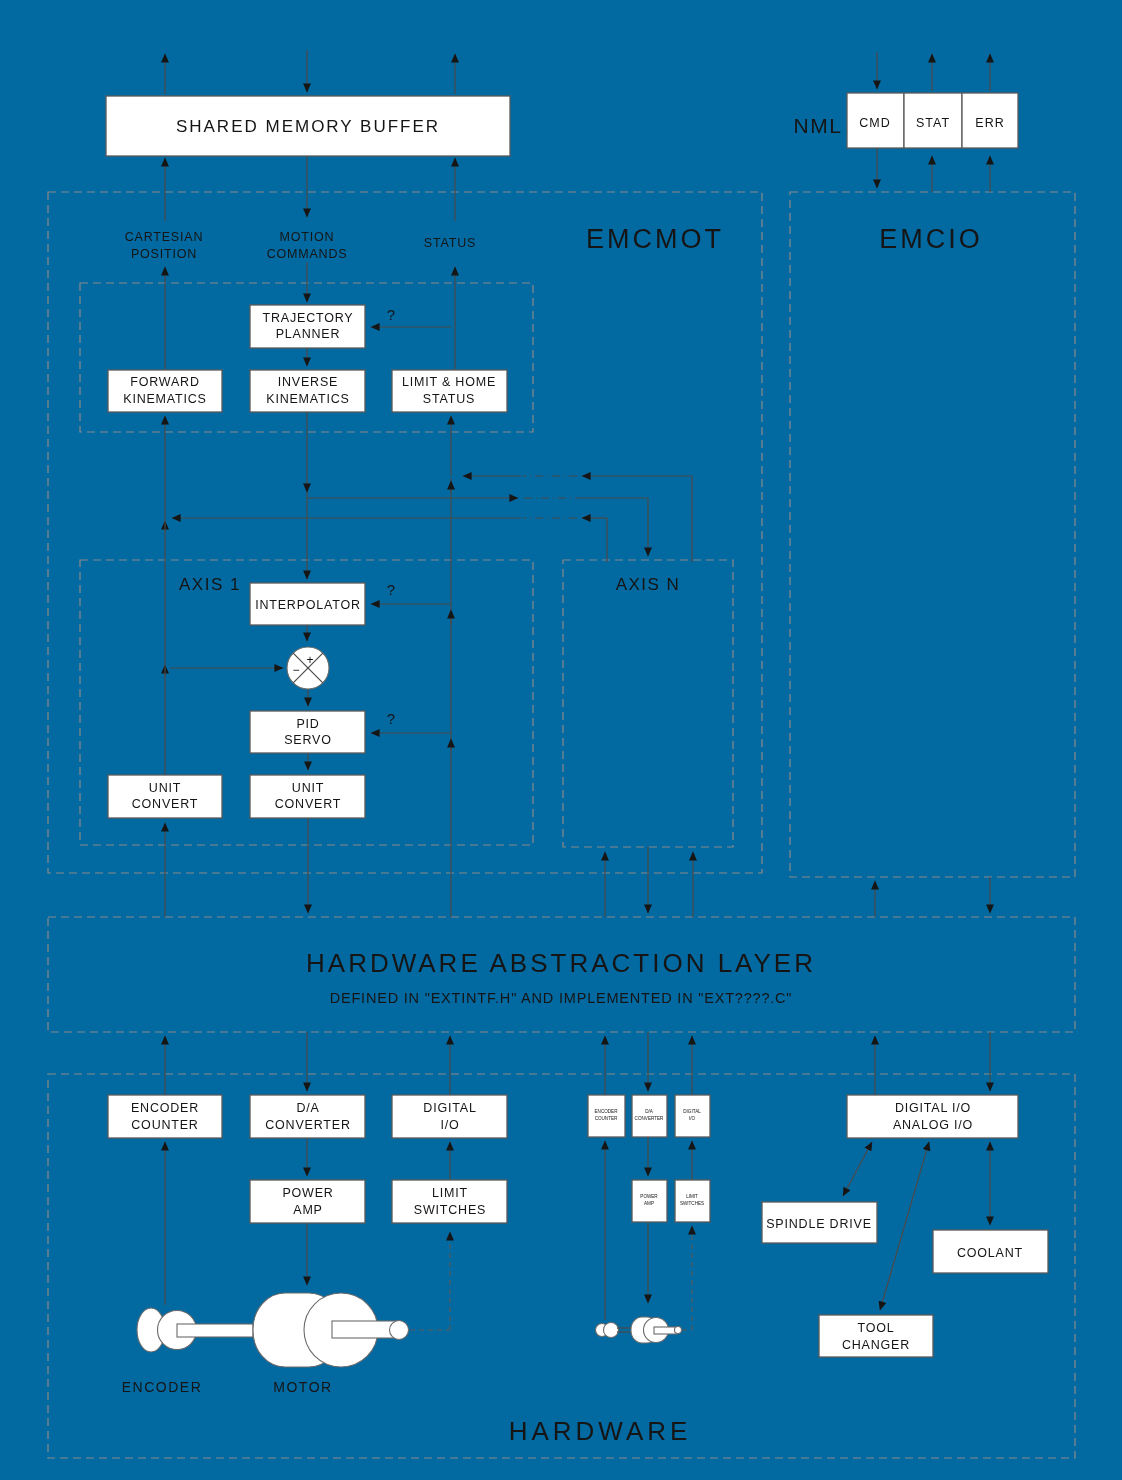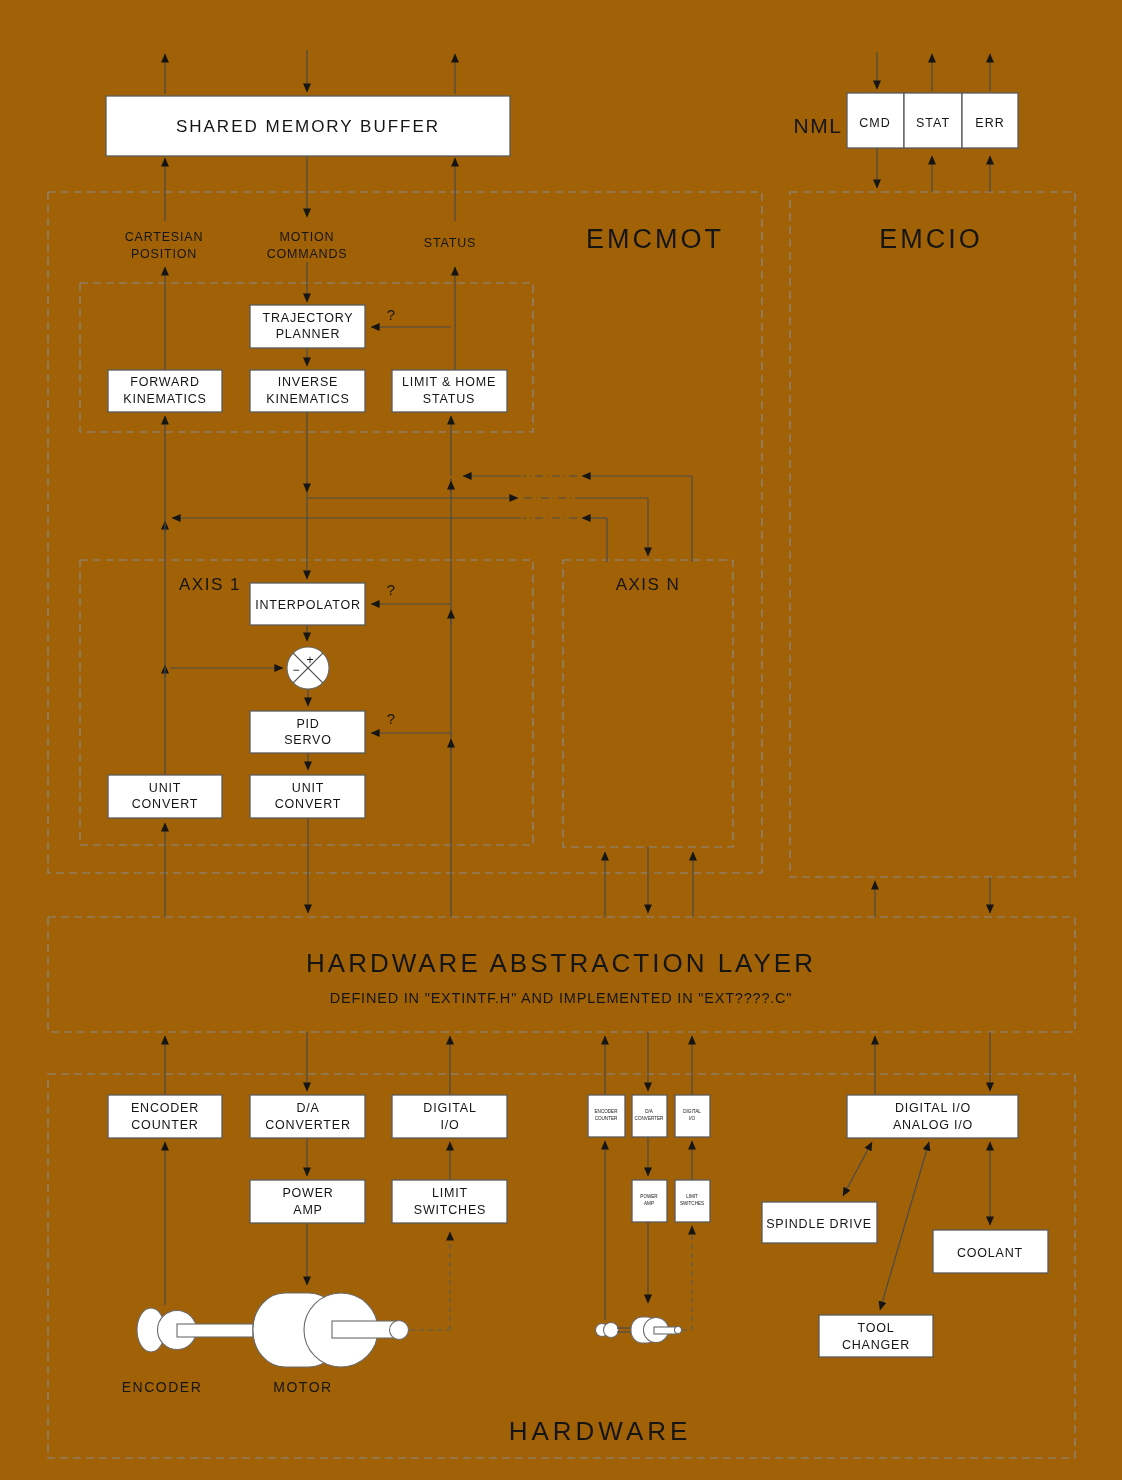--- a/index.html
+++ b/index.html
@@ -1,16 +1,16 @@
 <!DOCTYPE html>
 <html><head>
 <meta charset="utf-8">
 <style>
   html,body{margin:0;padding:0;background:#ffffff;}
-  .stage{width:1122px;height:1480px;position:relative;background:#a16207;}
+  .stage{width:1122px;height:1480px;position:relative;background:#0369a1;}
   svg{display:block;}
   text{font-family:"Liberation Sans","DejaVu Sans",sans-serif;fill:#151515;}
   .lbl{font-size:12.5px;letter-spacing:0.8px;text-anchor:middle;}
   .tiny{font-size:4.6px;letter-spacing:0px;text-anchor:middle;}
   .smb{font-size:17px;letter-spacing:2px;text-anchor:middle;}
   .nmltxt{font-size:21px;letter-spacing:1.5px;text-anchor:middle;}
   .nmlbox{font-size:12.5px;letter-spacing:1px;text-anchor:middle;}
   .bigtitle{font-size:27px;letter-spacing:3px;text-anchor:middle;}
   .axistitle{font-size:17px;letter-spacing:1.5px;text-anchor:middle;}
   .haltitle{font-size:26px;letter-spacing:3px;text-anchor:middle;}

